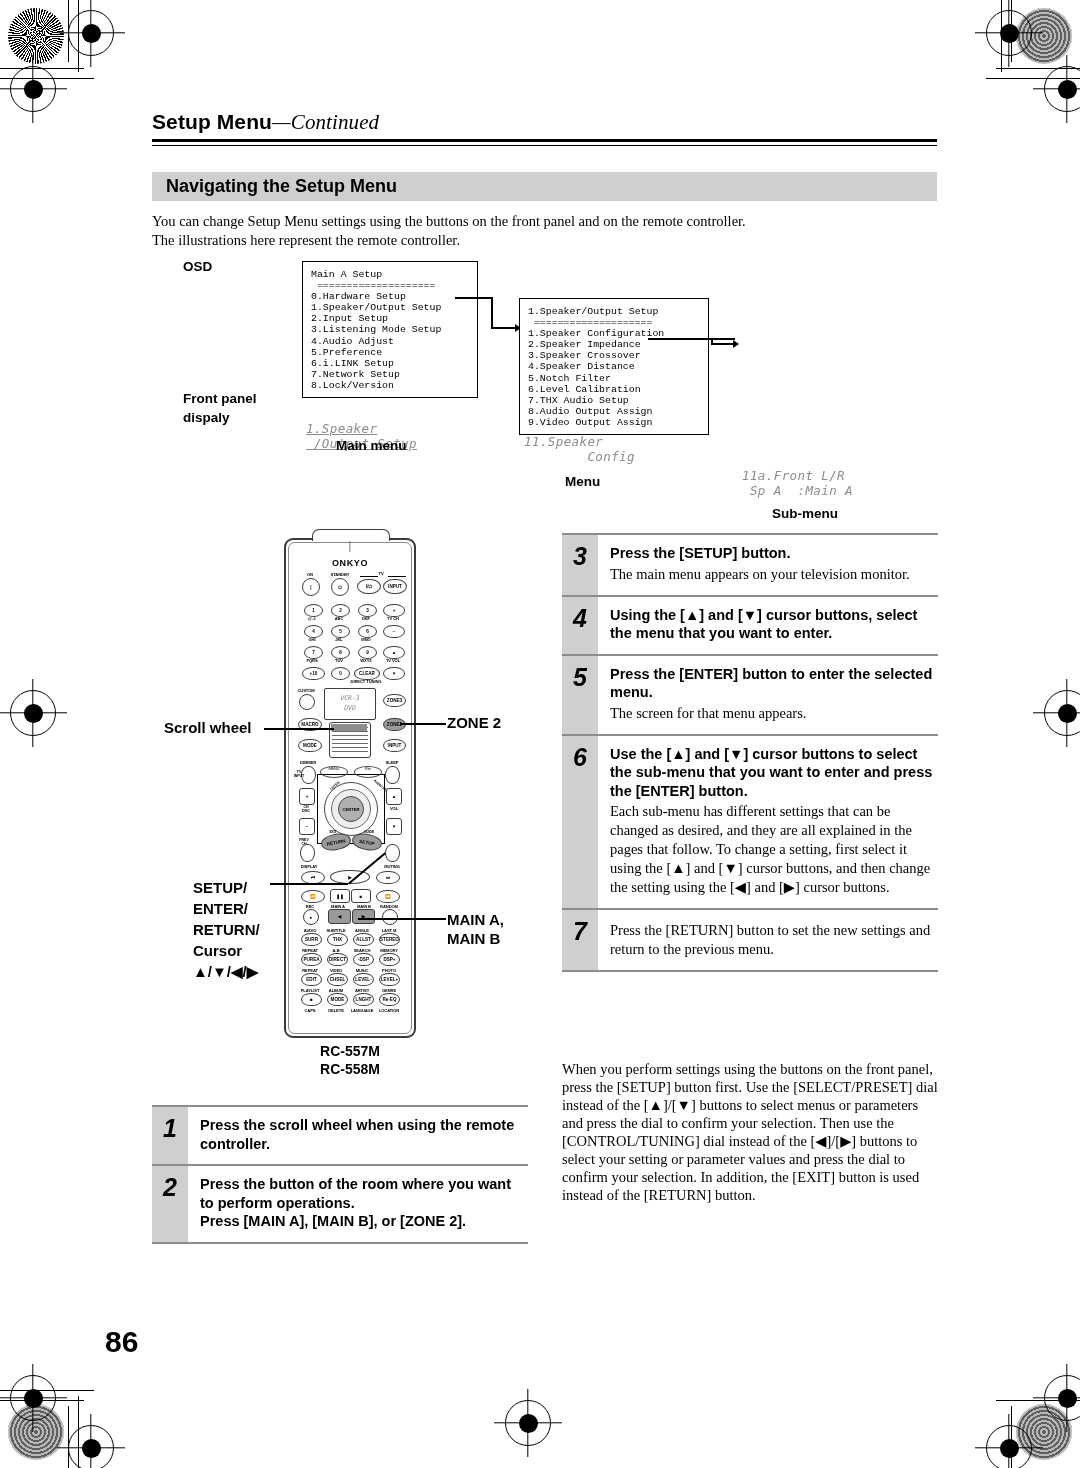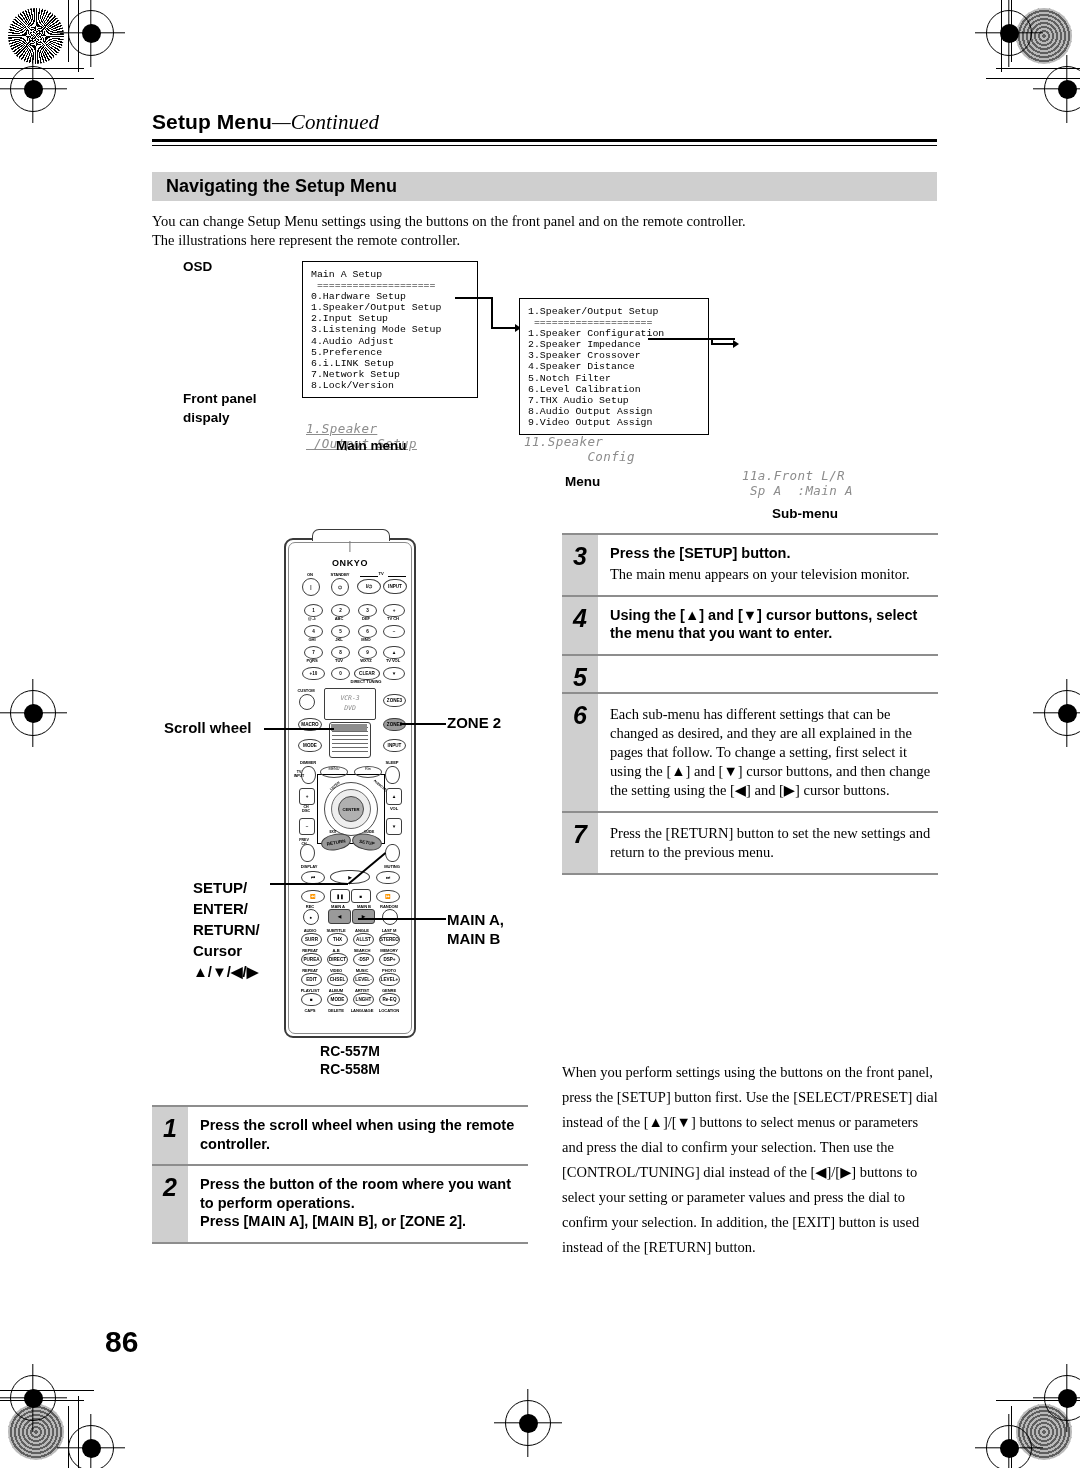--- a/index.html
+++ b/index.html
@@ -57,21 +57,21 @@
   .step:first-child{border-top:2.2px solid #8d8d8d;}
   .steps.last .step:last-child{border-bottom:2.2px solid #8d8d8d;}
   .stepnum{width:36px;flex:0 0 36px;background:#cfcfcf;text-align:center;
            font-size:25px;font-weight:bold;font-style:italic;padding-top:7px;
            font-family:"Liberation Sans",sans-serif;}
   .stepbody{flex:1;padding:9px 4px 11px 12px;}
   .stepttl{font-size:14.5px;font-weight:bold;line-height:18.5px;}
   .steptxt{font-family:"Liberation Serif",serif;font-size:14.5px;line-height:19px;margin-top:2px;}
 
   .tailtxt{position:absolute;font-family:"Liberation Serif",serif;
-           font-size:14.5px;line-height:25px;}
+           font-size:14.5px;line-height:18px;}
 
   
   .remote{position:absolute;left:284px;top:538px;width:132px;height:500px;}
   .rbody{position:absolute;inset:0;border:2px solid #3a3a3a;border-radius:9px;background:#fff;}
   .rinner{position:absolute;left:4px;top:4px;right:4px;bottom:4px;border:1px solid #8a8a8a;border-radius:7px;}
   .brand{position:absolute;left:0;right:0;top:20px;text-align:center;font-size:9px;
          font-weight:bold;letter-spacing:.6px;}
   .btn{position:absolute;border:1.1px solid #3e3e3e;background:#fff;border-radius:50%;
        font-size:4.6px;text-align:center;color:#000;display:flex;align-items:center;
        justify-content:center;font-weight:bold;}
@@ -439,24 +439,29 @@
       </div>
     </div>
     <div class="step">
       <div class="stepnum">4</div>
       <div class="stepbody">
         <div class="stepttl">Using the [▲] and [▼] cursor buttons, select the menu that you want to enter.</div>
       </div>
     </div>
     <div class="step">
       <div class="stepnum">5</div>
+      <div class="stepbody">
+        <div class="stepttl">Press the [ENTER] button to enter the selected menu.</div>
+        <div class="steptxt">The screen for that menu appears.</div>
+      </div>
     </div>
     <div class="step">
       <div class="stepnum">6</div>
       <div class="stepbody">
+        <div class="stepttl">Use the [▲] and [▼] cursor buttons to select the sub-menu that you want to enter and press the [ENTER] button.</div>
         <div class="steptxt">Each sub-menu has different settings that can be changed as desired, and they are all explained in the pages that follow. To change a setting, first select it using the [▲] and [▼] cursor buttons, and then change the setting using the [◀] and [▶] cursor buttons.</div>
       </div>
     </div>
     <div class="step">
       <div class="stepnum">7</div>
       <div class="stepbody">
         <div class="steptxt">Press the [RETURN] button to set the new settings and return to the previous menu.</div>
       </div>
     </div>
   </div>

